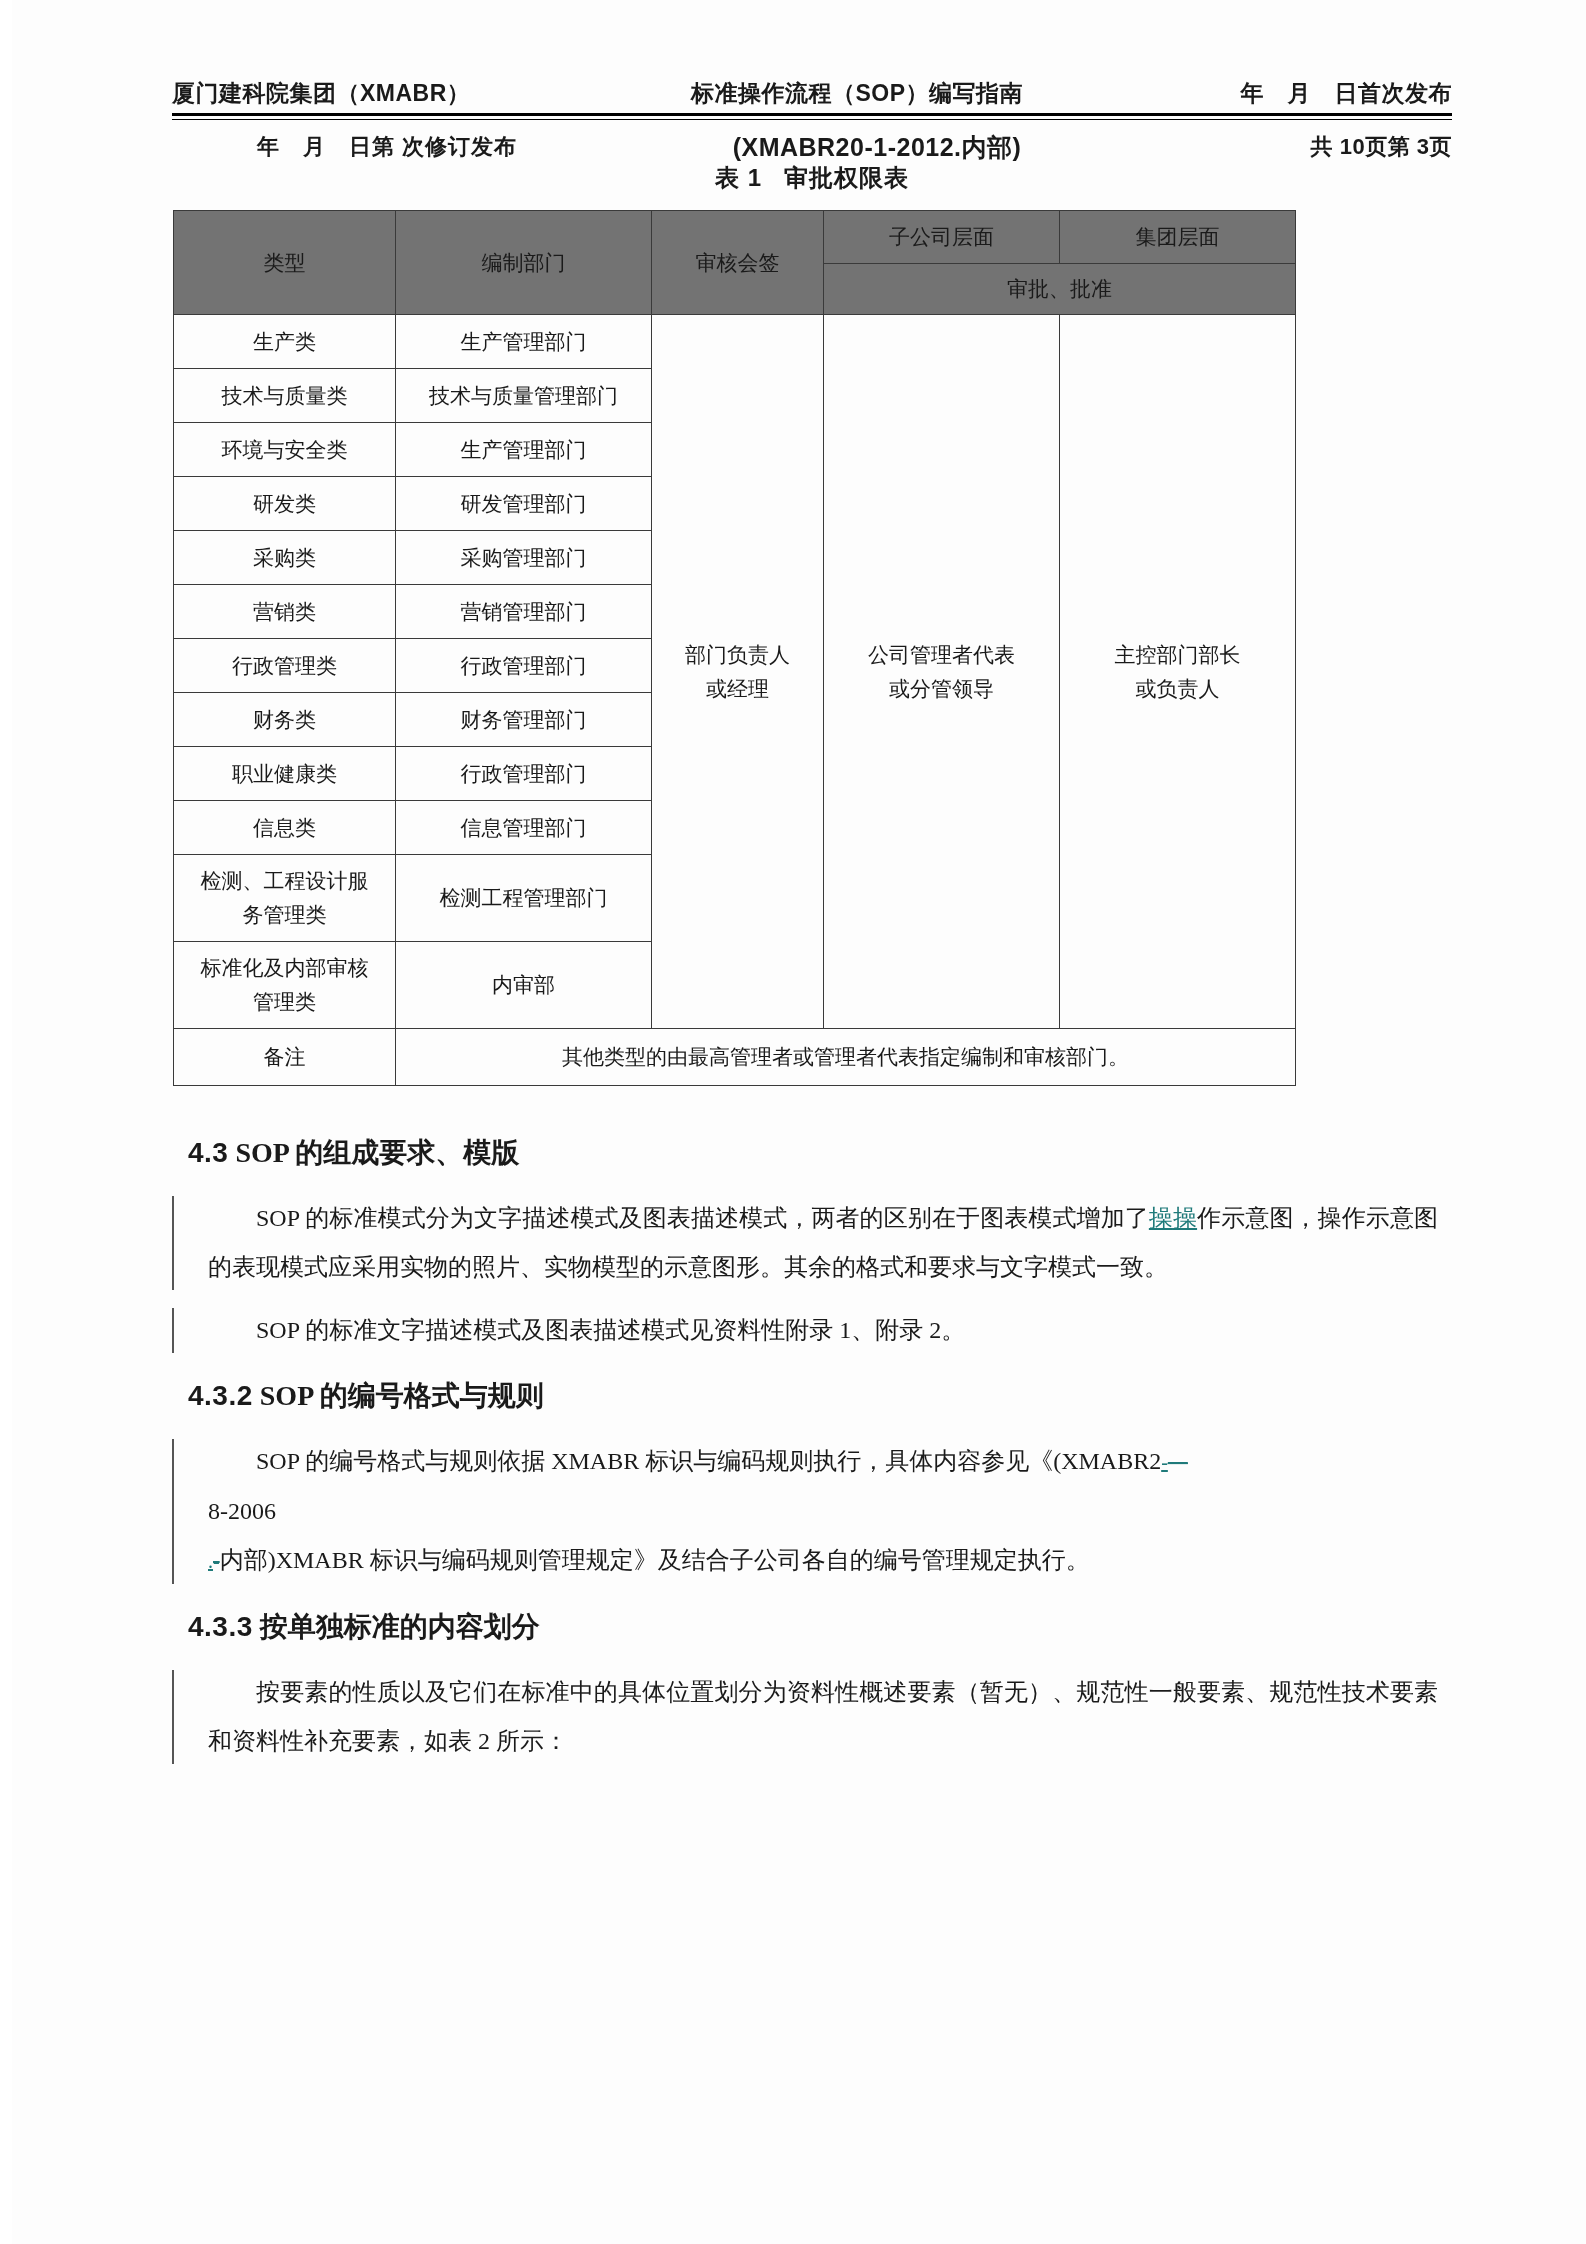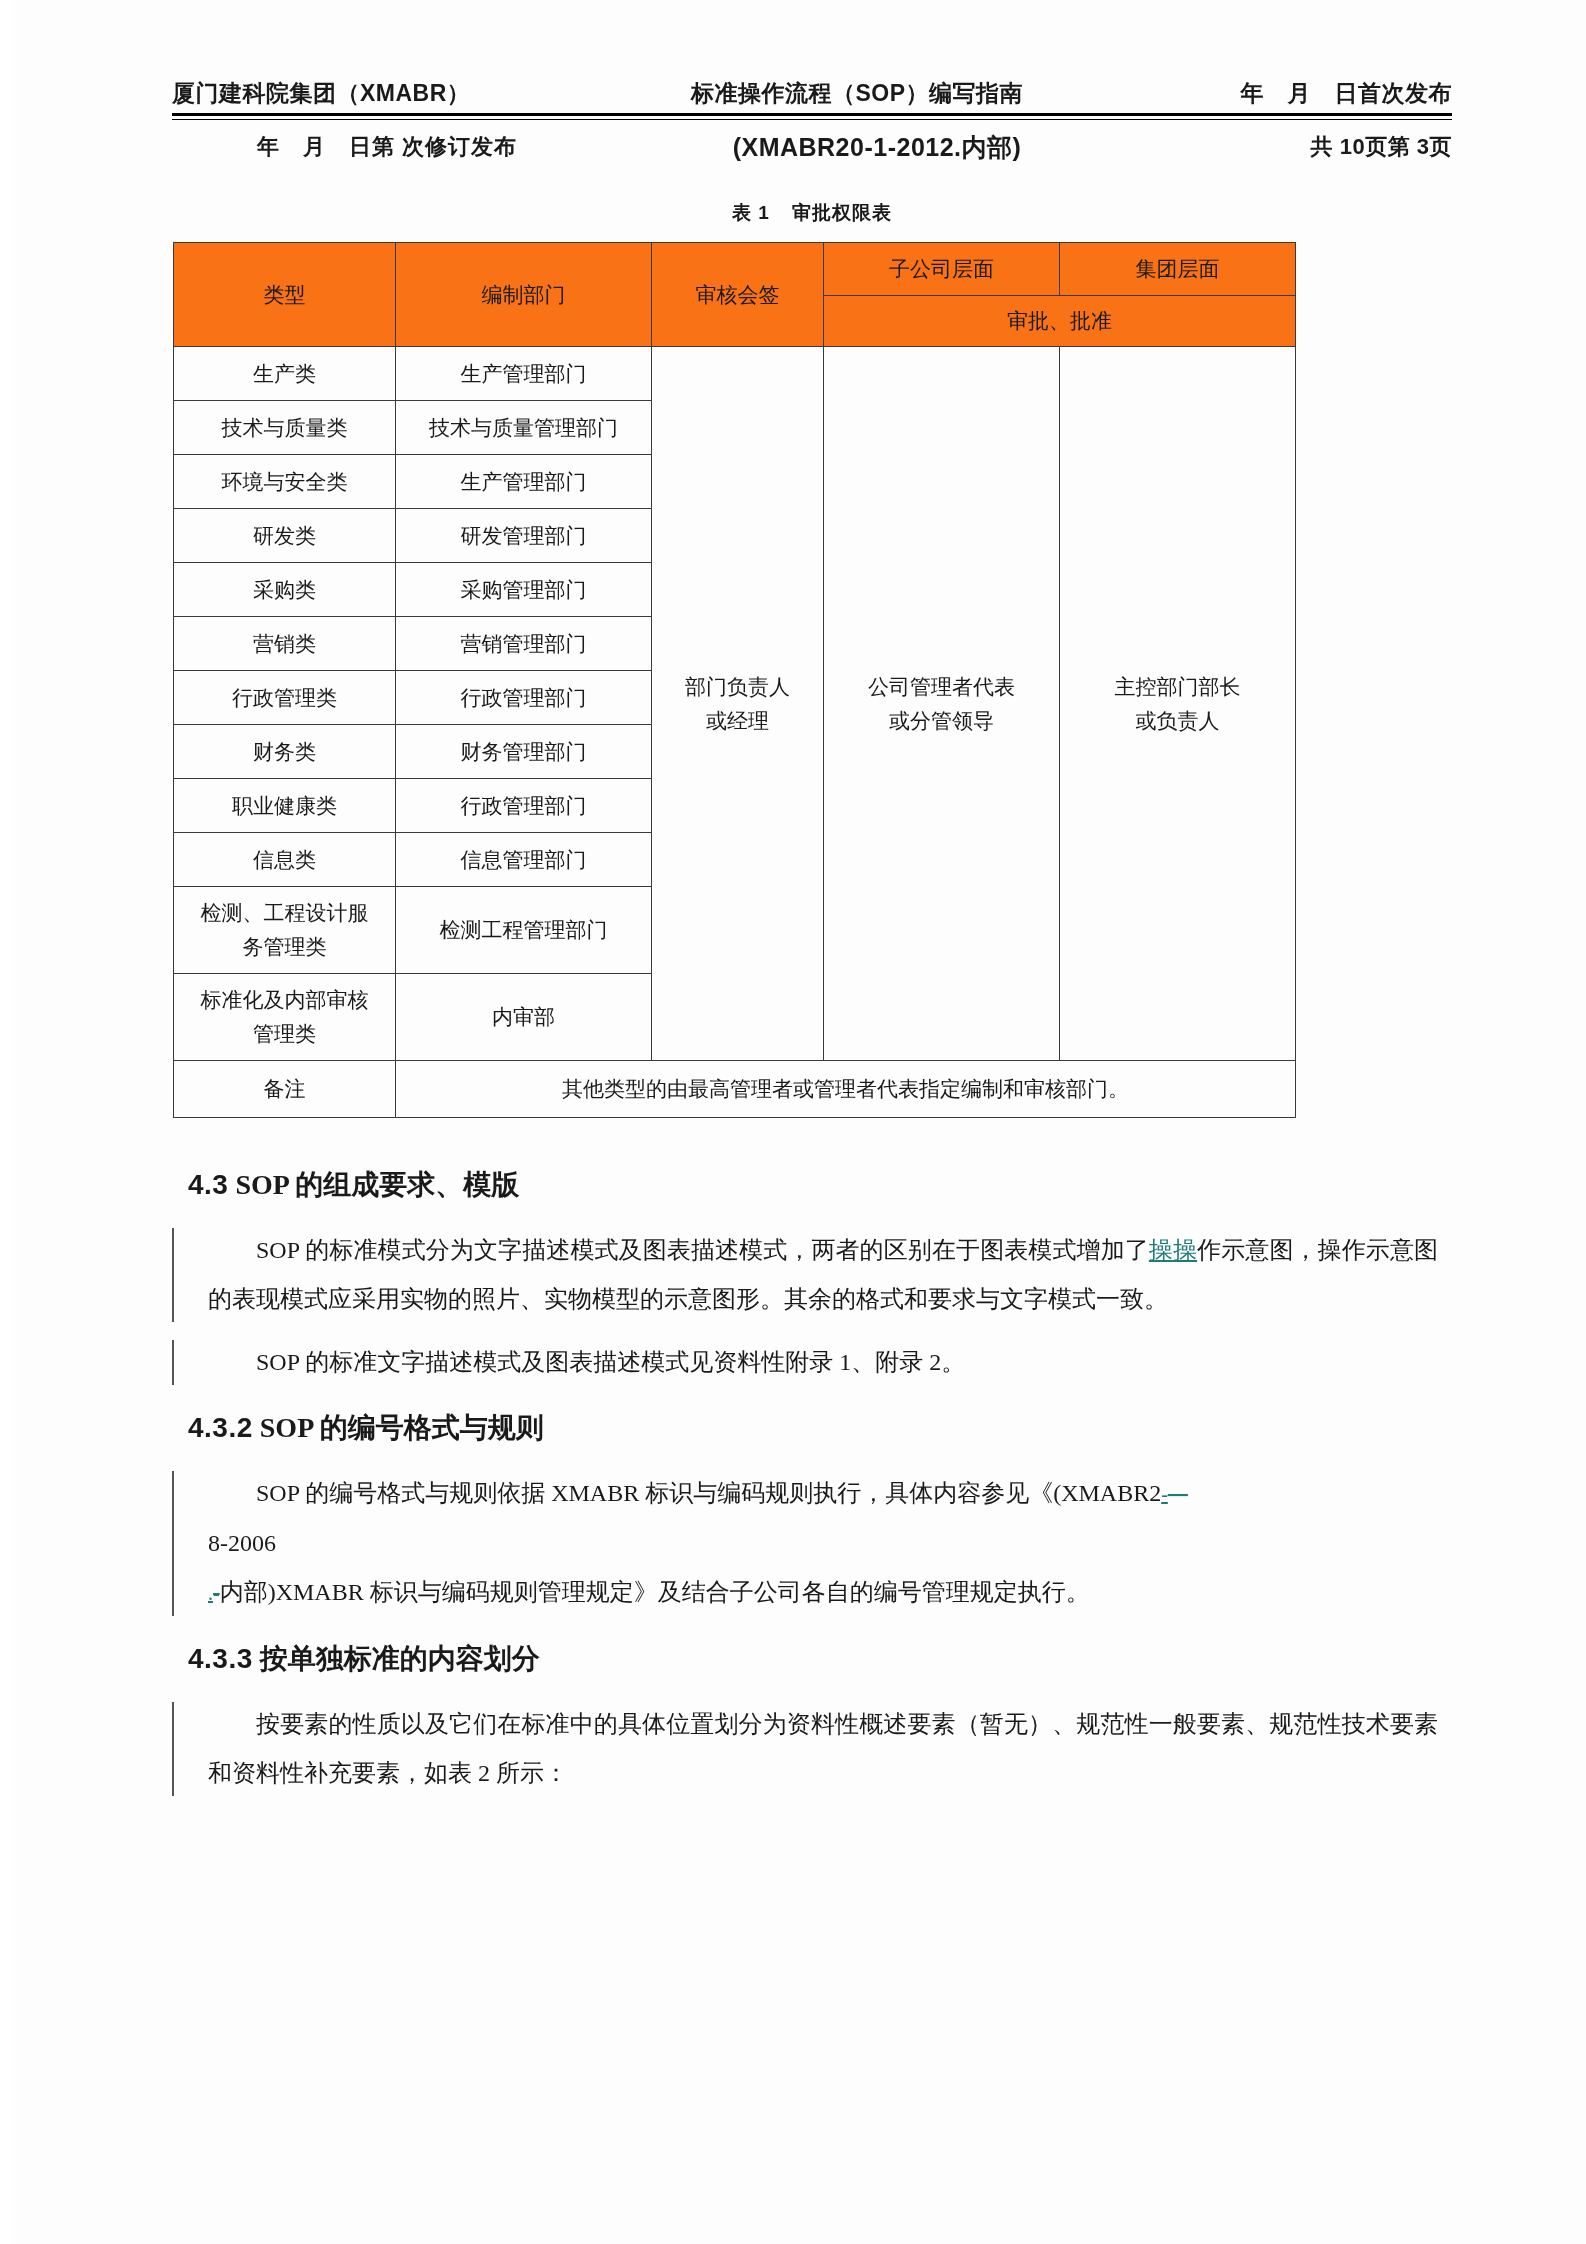--- a/index.html
+++ b/index.html
@@ -64,22 +64,21 @@
   }
   .hdr-row-2 .hdr-left  { width: 430px; text-align: center; letter-spacing: 1px;}
   .hdr-row-2 .hdr-mid   { flex: 1; text-align: center; font-size: 25px; }
   .hdr-row-2 .hdr-right { width: 300px; text-align: right; }
 
   
   .table-title {
     text-align: center;
     font-family: "Liberation Sans", "DejaVu Sans", sans-serif;
     font-weight: bold;
-    font-size: 19px;
-    margin-top: 38px;
+    font-size: 24px;
     margin-bottom: 16px;
     letter-spacing: 1px;
   }
   .table-title .tt-gap { display: inline-block; width: 22px; }
 
   table.approval {
     border-collapse: collapse;
     width: 1122px;
     margin: 0 0 0 1px;
     table-layout: fixed;
@@ -87,21 +86,21 @@
   }
   table.approval td, table.approval th {
     border: 1.5px solid #3a3a3a;
     text-align: center;
     vertical-align: middle;
     font-weight: normal;
     padding: 4px 6px;
     line-height: 34px;
   }
   table.approval thead td {
-    background: #f97316;
+    background: #737373;
   }
   .col-type   { width: 222px; }
   .col-dept   { width: 256px; }
   .col-sign   { width: 172px; }
   .col-sub    { width: 236px; }
   .col-group  { width: 236px; }
 
   .row-h1 td { height: 44px; }
   .row-h2 td { height: 42px; }
   .body-row td { height: 45px; }

